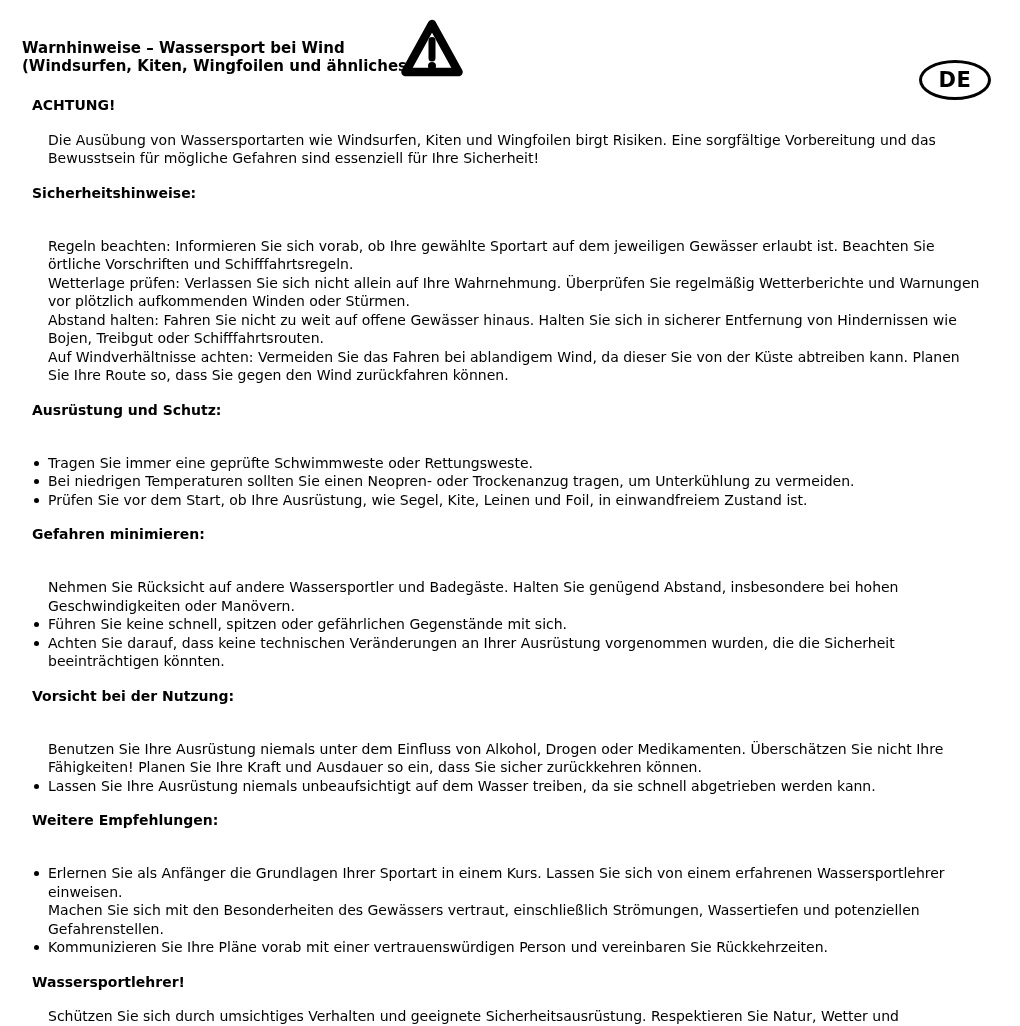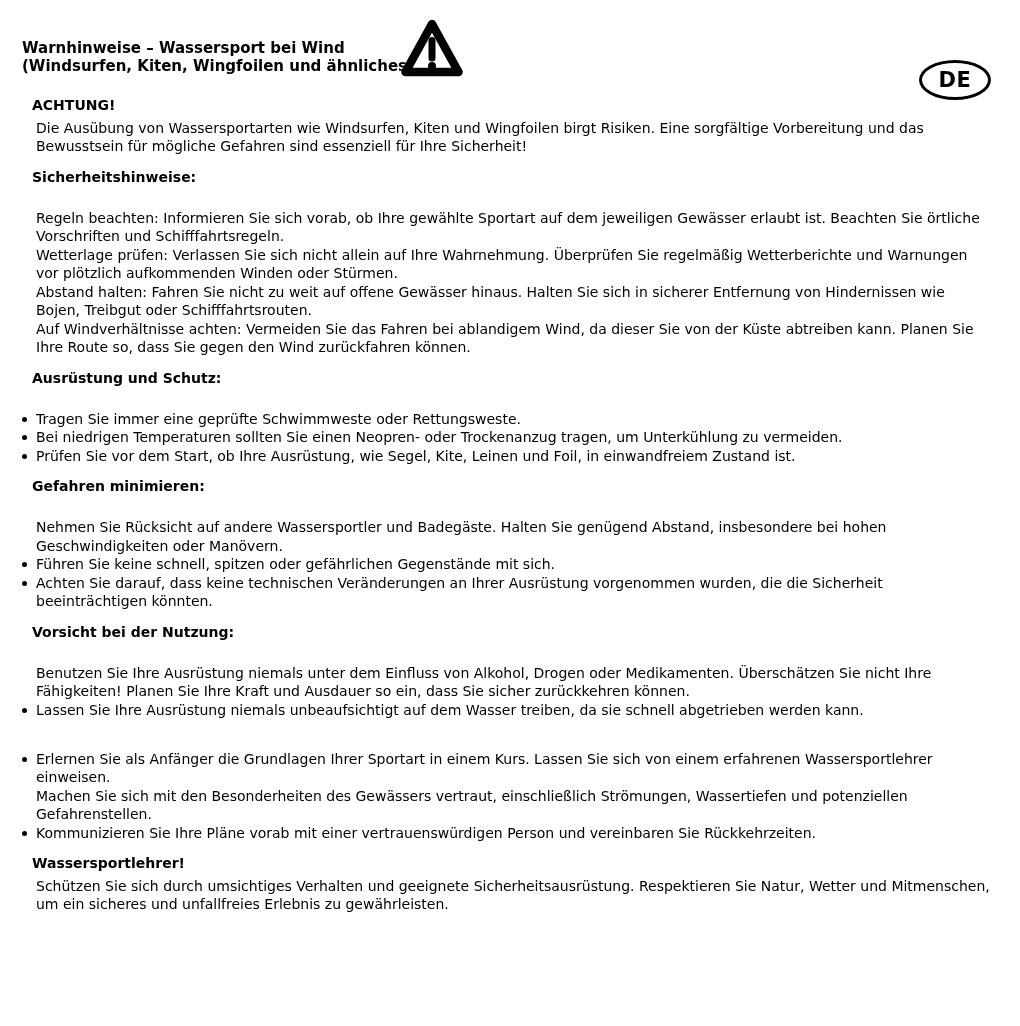--- a/index.html
+++ b/index.html
@@ -34,21 +34,21 @@
     font-size: 21px; font-weight: bold; letter-spacing: 0.5px;
     line-height: 1;
     margin-top: 32px;
   }
 
   
   main { padding: 0 24px 0 32px; }
   .section { margin-top: 12px; }
   .section.first { margin-top: 2px; }
   .sec-heading { font-size: 14px; font-weight: bold; margin: 0; line-height: 18.5px; }
-  .sec-body { margin: 4px; }
+  .sec-body { margin: 16px; }
   .sec-body.gapped { padding-top: 18.5px; }
   .sec-body p { margin: 0; }
   .item-text { margin-left: 0; }
   .item-indent { margin-left: 18px; }
   .item-bullet { margin-left: 18px; position: relative; }
   .item-bullet::before {
     content: "";
     position: absolute; left: -14px; top: 7px;
     width: 5px; height: 5px; border-radius: 50%;
     background: #000;
@@ -105,20 +105,21 @@
       </div>
     </section>
     <section class="section">
       <h2 class="sec-heading">Vorsicht bei der Nutzung:</h2>
       <div class="sec-body gapped">
         <p class="item-indent">Benutzen Sie Ihre Ausrüstung niemals unter dem Einfluss von Alkohol, Drogen oder Medikamenten. Überschätzen Sie nicht Ihre Fähigkeiten! Planen Sie Ihre Kraft und Ausdauer so ein, dass Sie sicher zurückkehren können.</p>
         <p class="item-bullet">Lassen Sie Ihre Ausrüstung niemals unbeaufsichtigt auf dem Wasser treiben, da sie schnell abgetrieben werden kann.</p>
       </div>
     </section>
     <section class="section">
+      <h2 class="sec-heading">Weitere Empfehlungen:</h2>
       <div class="sec-body gapped">
         <p class="item-bullet">Erlernen Sie als Anfänger die Grundlagen Ihrer Sportart in einem Kurs. Lassen Sie sich von einem erfahrenen Wassersportlehrer einweisen.</p>
         <p class="item-indent">Machen Sie sich mit den Besonderheiten des Gewässers vertraut, einschließlich Strömungen, Wassertiefen und potenziellen Gefahrenstellen.</p>
         <p class="item-bullet">Kommunizieren Sie Ihre Pläne vorab mit einer vertrauenswürdigen Person und vereinbaren Sie Rückkehrzeiten.</p>
       </div>
     </section>
     <section class="section">
       <h2 class="sec-heading">Wassersportlehrer!</h2>
       <div class="sec-body">
         <p class="item-text">Schützen Sie sich durch umsichtiges Verhalten und geeignete Sicherheitsausrüstung. Respektieren Sie Natur, Wetter und Mitmenschen, um ein sicheres und unfallfreies Erlebnis zu gewährleisten.</p>

